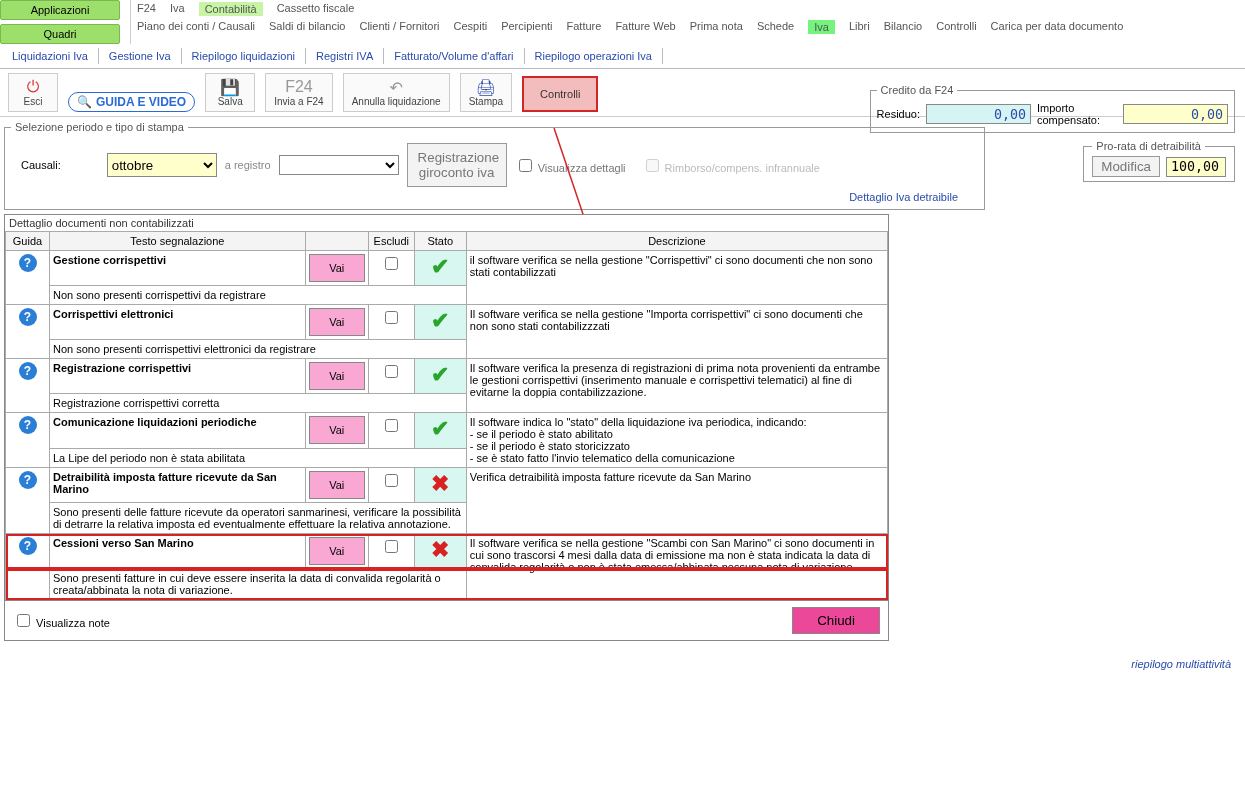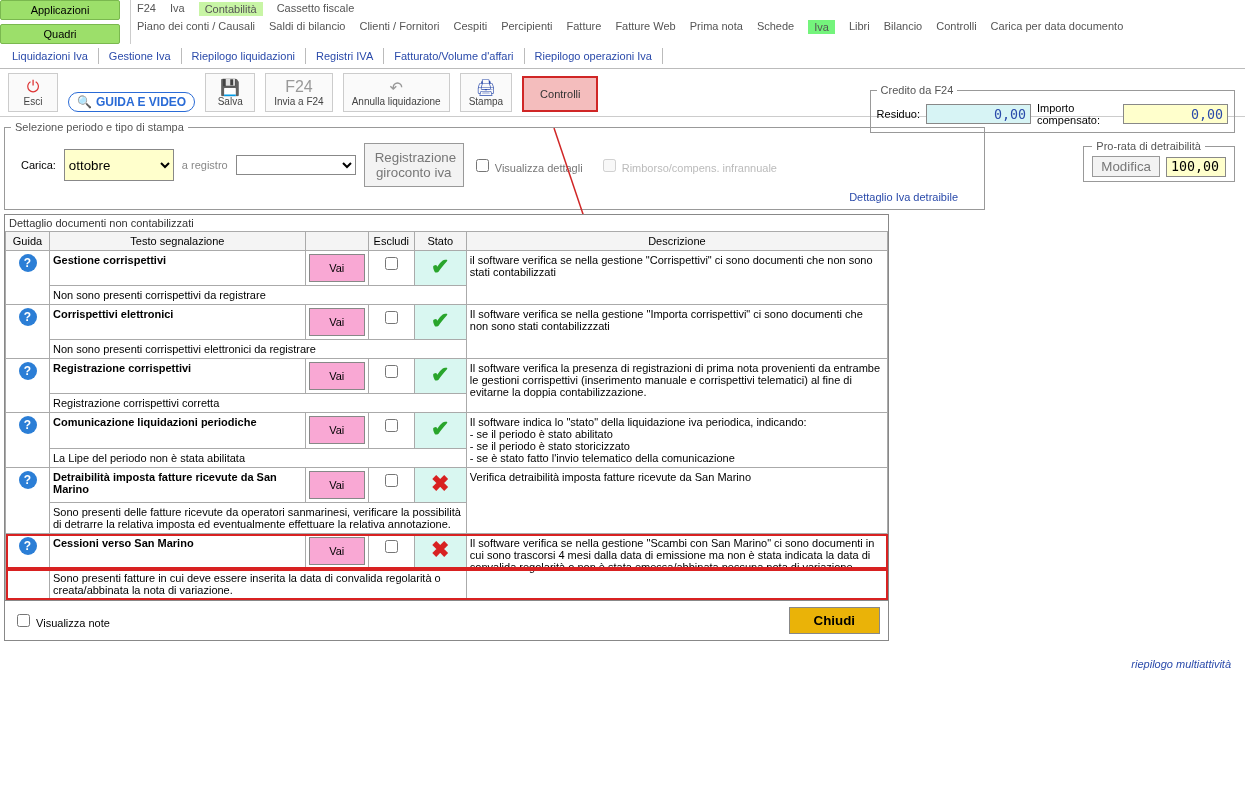--- a/index.html
+++ b/index.html
@@ -82,21 +82,21 @@
     border: 2px solid #d02626;
     background: #f4bdbd;
     color: #333;
     padding: 10px 16px;
     font-size: 11px;
     cursor: pointer;
   }
   fieldset { border: 1px solid #999; margin: 4px; padding: 6px; font-size: 11px; }
   legend { color: #555; padding: 0 4px; }
   .period-row { display:flex; align-items:center; gap:8px; padding:4px 10px; }
-  .yellow-select { background:#ffffcc; border:1px solid #888; height:32px; width:110px; }
+  .yellow-select { background:#ffffcc; border:1px solid #888; height:24px; width:110px;margin-left:38px; }
   .light-select { background:#fff; border:1px solid #888; height:20px; width:120px; }
   .btn-flat { border:1px solid #999; background:#f3f3f3; color:#777; padding:6px 10px; cursor:pointer; text-align:center; }
   .checkbox-row { display:flex; gap:16px; align-items:center; color:#777; }
   .credito-box { position:absolute; top:84px; right:10px; display:flex; gap:10px; align-items:flex-start; }
   .credito-box fieldset { display:flex; align-items:center; gap:6px; margin:0; }
   .cyan-input { background:#d7f4f5; border:1px solid #888; width:105px; height:20px; text-align:right; padding:0 4px; color:#2a4aaa; font-family: monospace; }
   .prorata-box { position:absolute; top:140px; right:10px; }
   .prorata-box fieldset { display:flex; align-items:center; gap:6px; margin:0; padding:4px 8px;}
   .yellow-input { background:#ffffcc; border:1px solid #888; width:60px; height:20px; text-align:left; padding:0 4px; font-family:monospace; }
   .detail-panel {
@@ -124,21 +124,21 @@
     cursor:pointer; font-size:11px;
   }
   .stato-cell { background:#d9f7f1; }
   .check-mark { color:#29a52c; font-size:22px; font-weight:bold; }
   .x-mark { color:#d82121; font-size:22px; font-weight:bold; }
   .row-highlight { outline: 2px solid #d82121; outline-offset:-2px; }
   .bottom-bar {
     display:flex; justify-content:space-between; align-items:center;
     padding:6px 8px; border-top:1px solid #888;
   }
-  .chiudi-btn { border:1px solid #888; background:#eab308; padding:5px 24px; cursor:pointer;font-weight:bold; }
+  .chiudi-btn { border:1px solid #888; background:#ec4899; padding:5px 24px; cursor:pointer; }
   .riepilogo-link { position:absolute; right:14px; top:658px; color:#2a4aaa; font-style:italic; cursor:pointer; }
   .arrow-svg { position:absolute; left:548px; top:128px; pointer-events:none; }
   .selection-block { position: relative; }
   .dettaglio-link { color:#2a4aaa; cursor:pointer;text-align:center; }
 </style>
 </head>
 <body>
 
 <div class="top-row">
   <div class="left-buttons">
@@ -215,21 +215,21 @@
     <input class="cyan-input" value="0,00" style="">
     <span style="max-width:80px;display:inline-block;">Importo compensato:</span>
     <input class="cyan-input" style="background: rgb(255, 255, 204);" value="0,00">
   </fieldset>
 </div>
 
 <div class="selection-block">
   <fieldset style="margin:4px 260px 4px 4px;">
     <legend>Selezione periodo e tipo di stampa</legend>
     <div class="period-row">
-      <span>Carica:</span>
+      <span>Causali:</span>
       <select class="yellow-select">
         <option>ottobre</option>
       </select>
       <span style="color:#888;">a registro</span>
       <select class="light-select"></select>
       <button class="btn-flat" style="width:100px;">
         <span>Registrazione giroconto iva</span>
       </button>
       <div class="checkbox-row">
         <label><input type="checkbox" style=""> <span>Visualizza dettagli</span></label>

